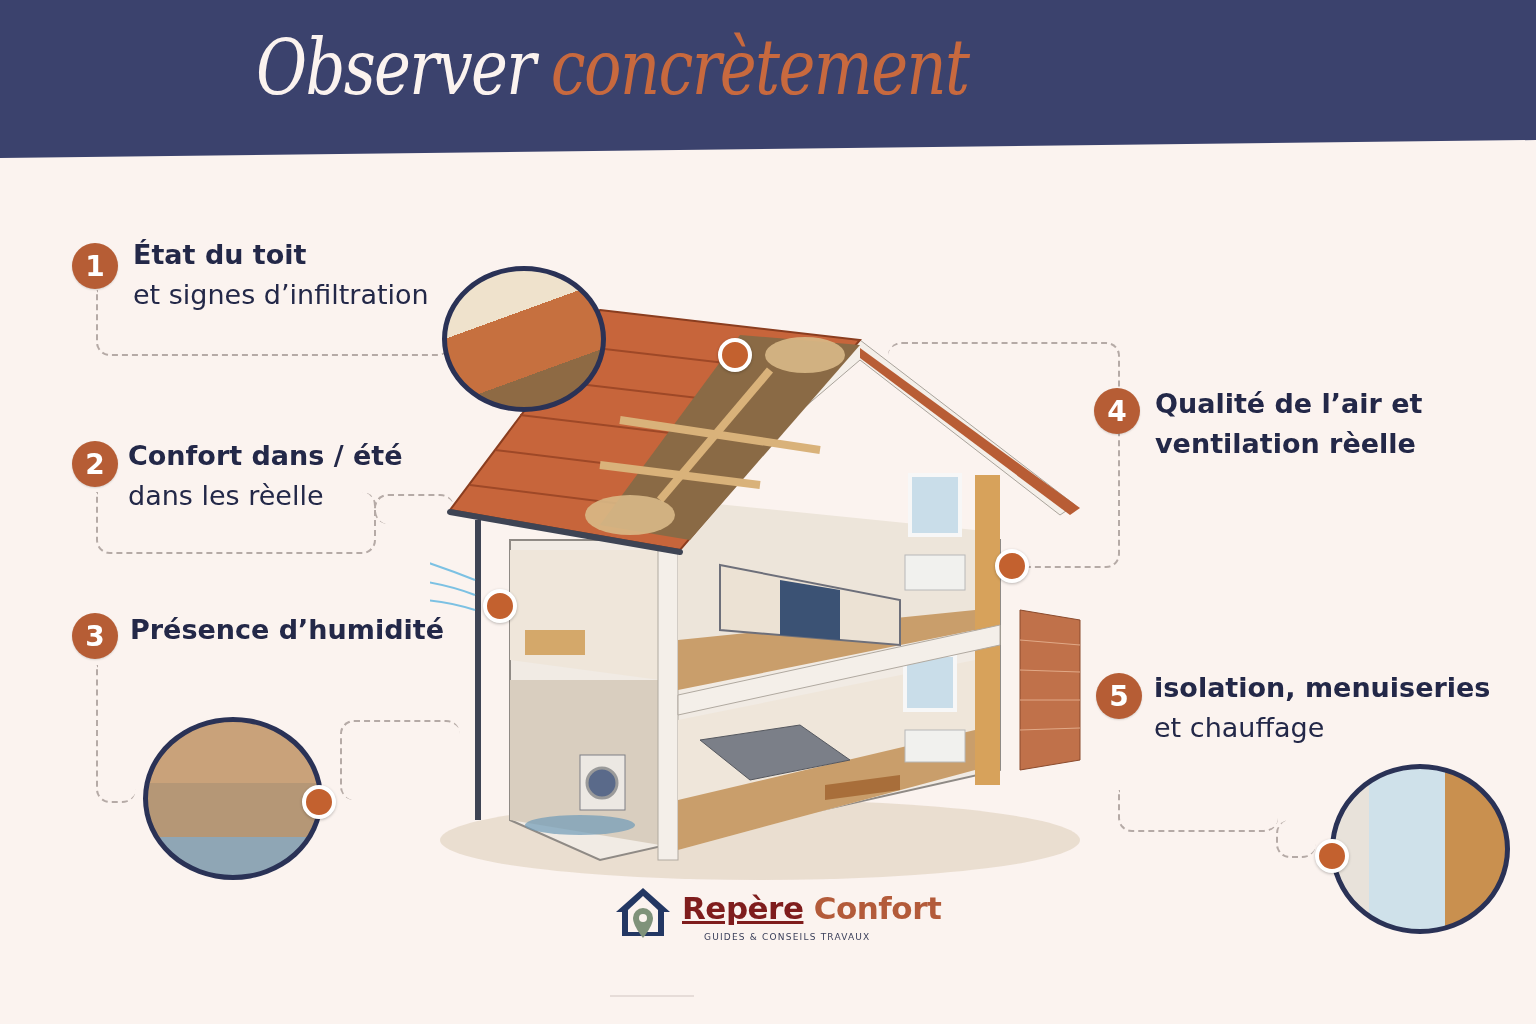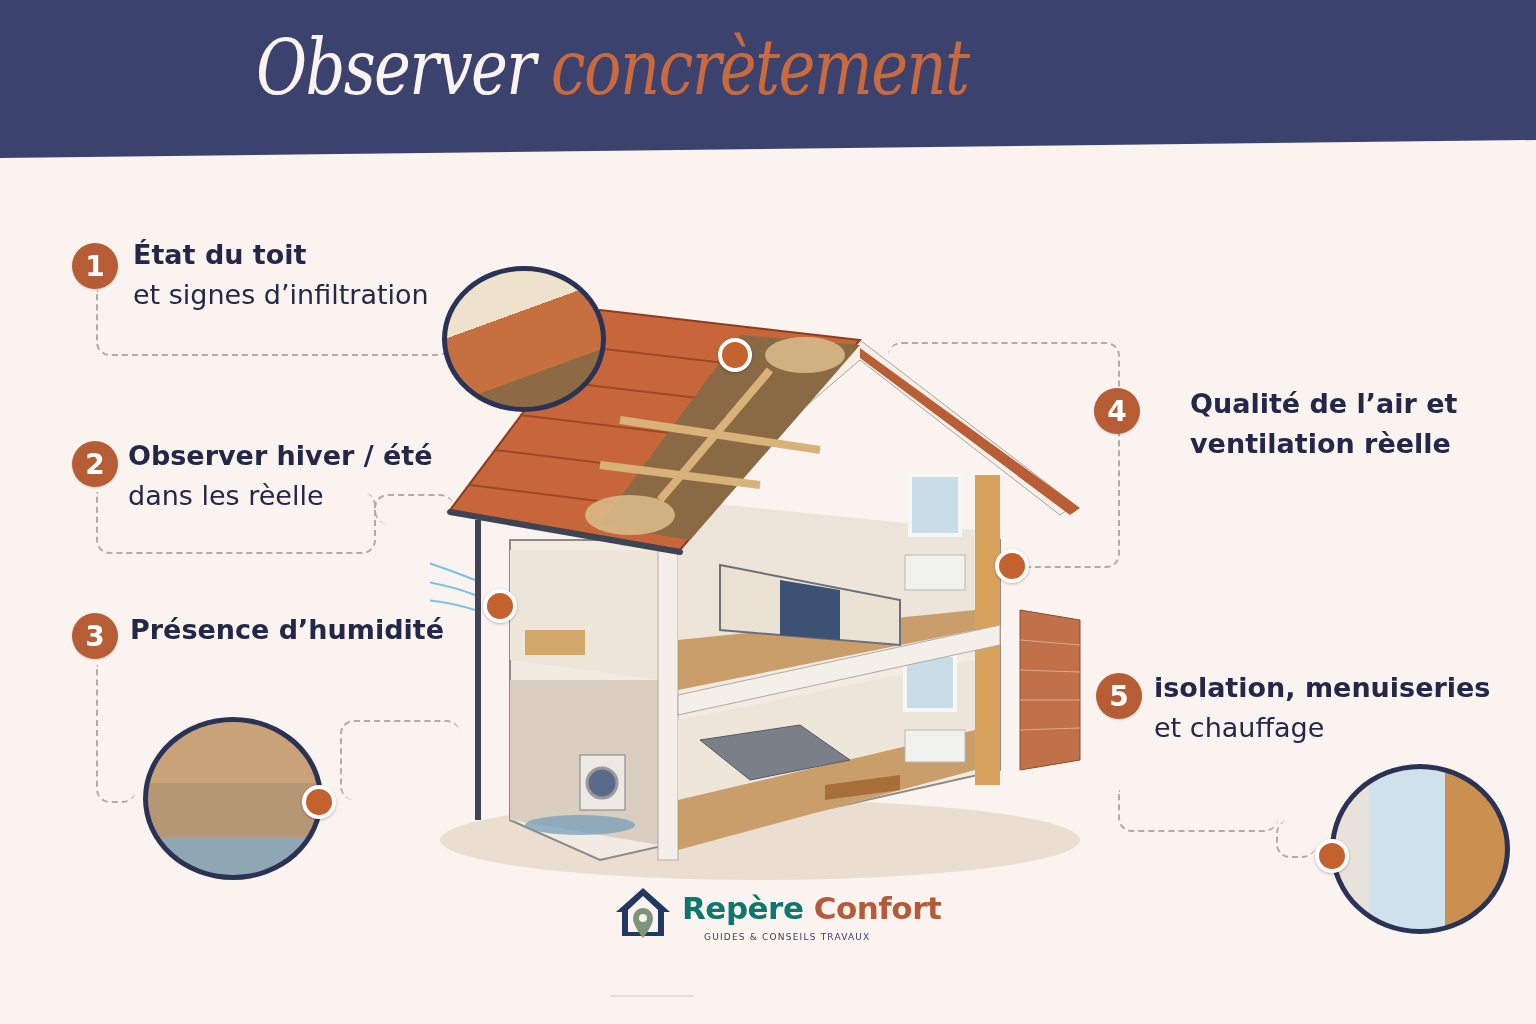--- a/index.html
+++ b/index.html
@@ -42,21 +42,21 @@
   }
   .dot {
     position: absolute; width: 34px; height: 34px; border-radius: 50%;
     background: #c3612f; border: 4px solid #fff; box-shadow: 0 1px 3px rgba(0,0,0,0.25);
   }
 
   
   .house { position: absolute; left: 430px; top: 300px; width: 660px; height: 580px; }
   .logo { position: absolute; left: 612px; top: 880px; width: 320px; height: 70px; }
   .logo-word { position: absolute; left: 70px; top: 10px; font-size: 31px; font-weight: bold; white-space: nowrap; letter-spacing: -0.5px; }
-  .logo-word .a { color: #0f766e; }
+  .logo-word .a { color: #7f1d1d; text-decoration: underline; }
   .logo-word .b { color: #b35b3a; }
   .logo-sub { position: absolute; left: 92px; top: 52px; font-size: 9px; letter-spacing: 1.2px; color: #3a3f5a; white-space: nowrap; }
   .divider { position: absolute; left: 610px; top: 995px; width: 84px; height: 2px; background: #e6dcd8; }
 </style>
 </head>
 <body>
 
 <div class="header"></div>
 <div class="title">
   <span class="w1">Observer</span><span class="w2">concrètement</span>
@@ -75,35 +75,35 @@
   <div class="badge" style="left:72px;top:243px;">1</div>
   <div class="item-text" style="left:133px;top:235px;">
     <div class="b">État du toit</div>
     <div class="r">et signes d’infiltration</div>
   </div>
 </div>
 
 <div class="item">
   <div class="badge" style="left:72px;top:441px;">2</div>
   <div class="item-text" style="left:128px;top:436px;">
-    <div class="b">Observer hiver / été</div>
+    <div class="b">Confort dans / été</div>
     <div class="r">dans les rèelle</div>
   </div>
 </div>
 
 <div class="item">
   <div class="badge" style="left:72px;top:613px;">3</div>
   <div class="item-text" style="left:130px;top:610px;">
     <div class="b">Présence d’humidité</div>
   </div>
 </div>
 
 <div class="item">
   <div class="badge" style="left:1094px;top:388px;">4</div>
-  <div class="item-text" style="left:1190px;top:384px;">
+  <div class="item-text" style="left:1155px;top:384px;">
     <div class="b">Qualité de l’air et</div>
     <div class="b">ventilation rèelle</div>
   </div>
 </div>
 
 <div class="item">
   <div class="badge" style="left:1096px;top:673px;">5</div>
   <div class="item-text" style="left:1154px;top:668px;">
     <div class="b">isolation, menuiseries</div>
     <div class="r">et chauffage</div>

